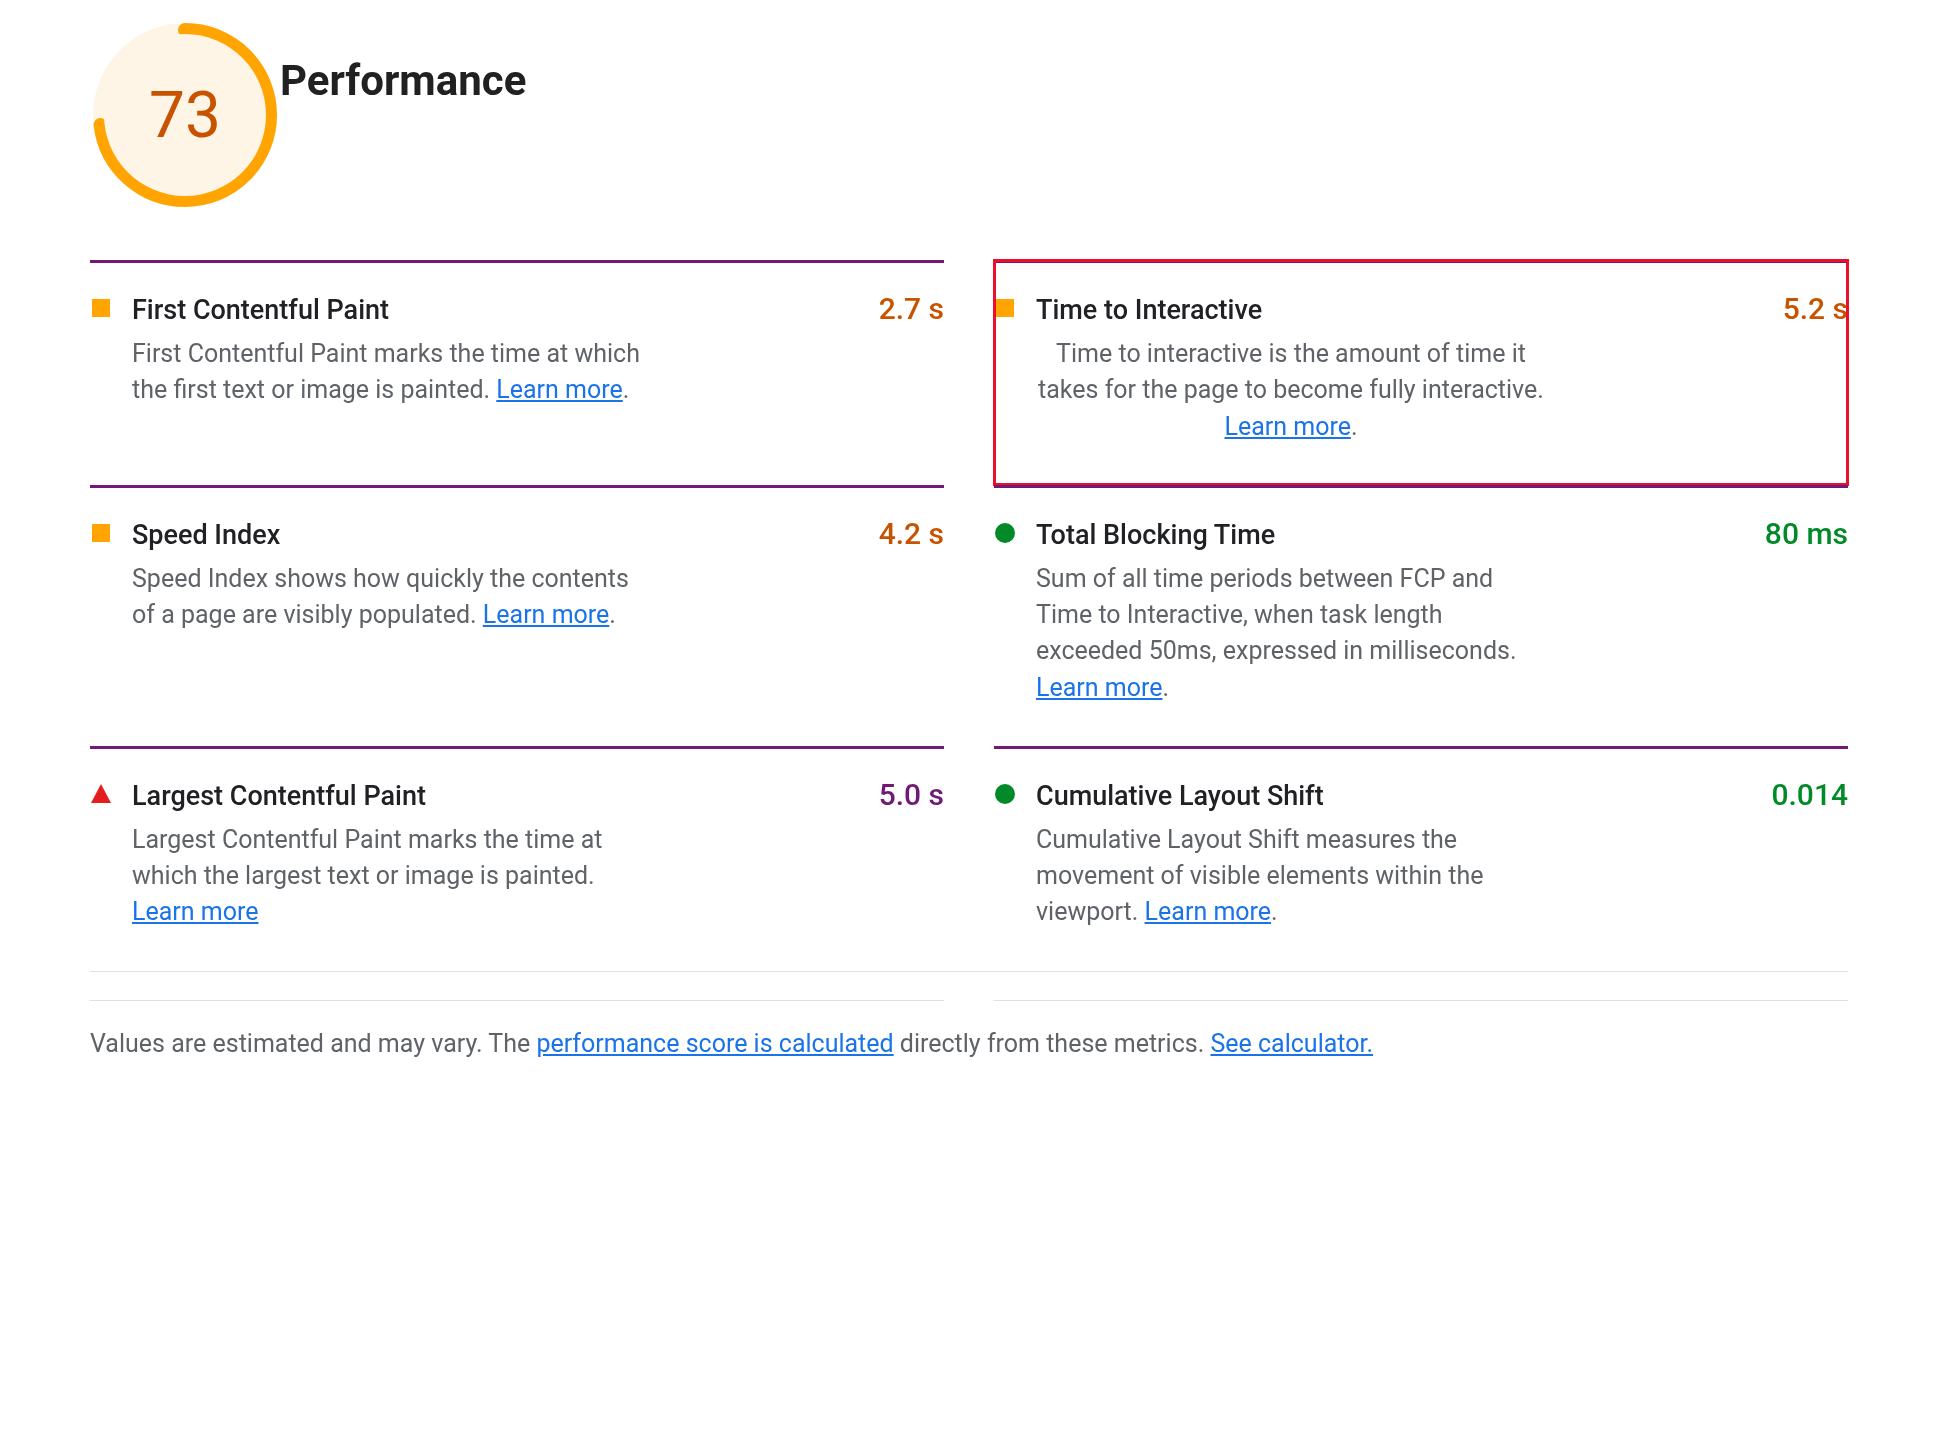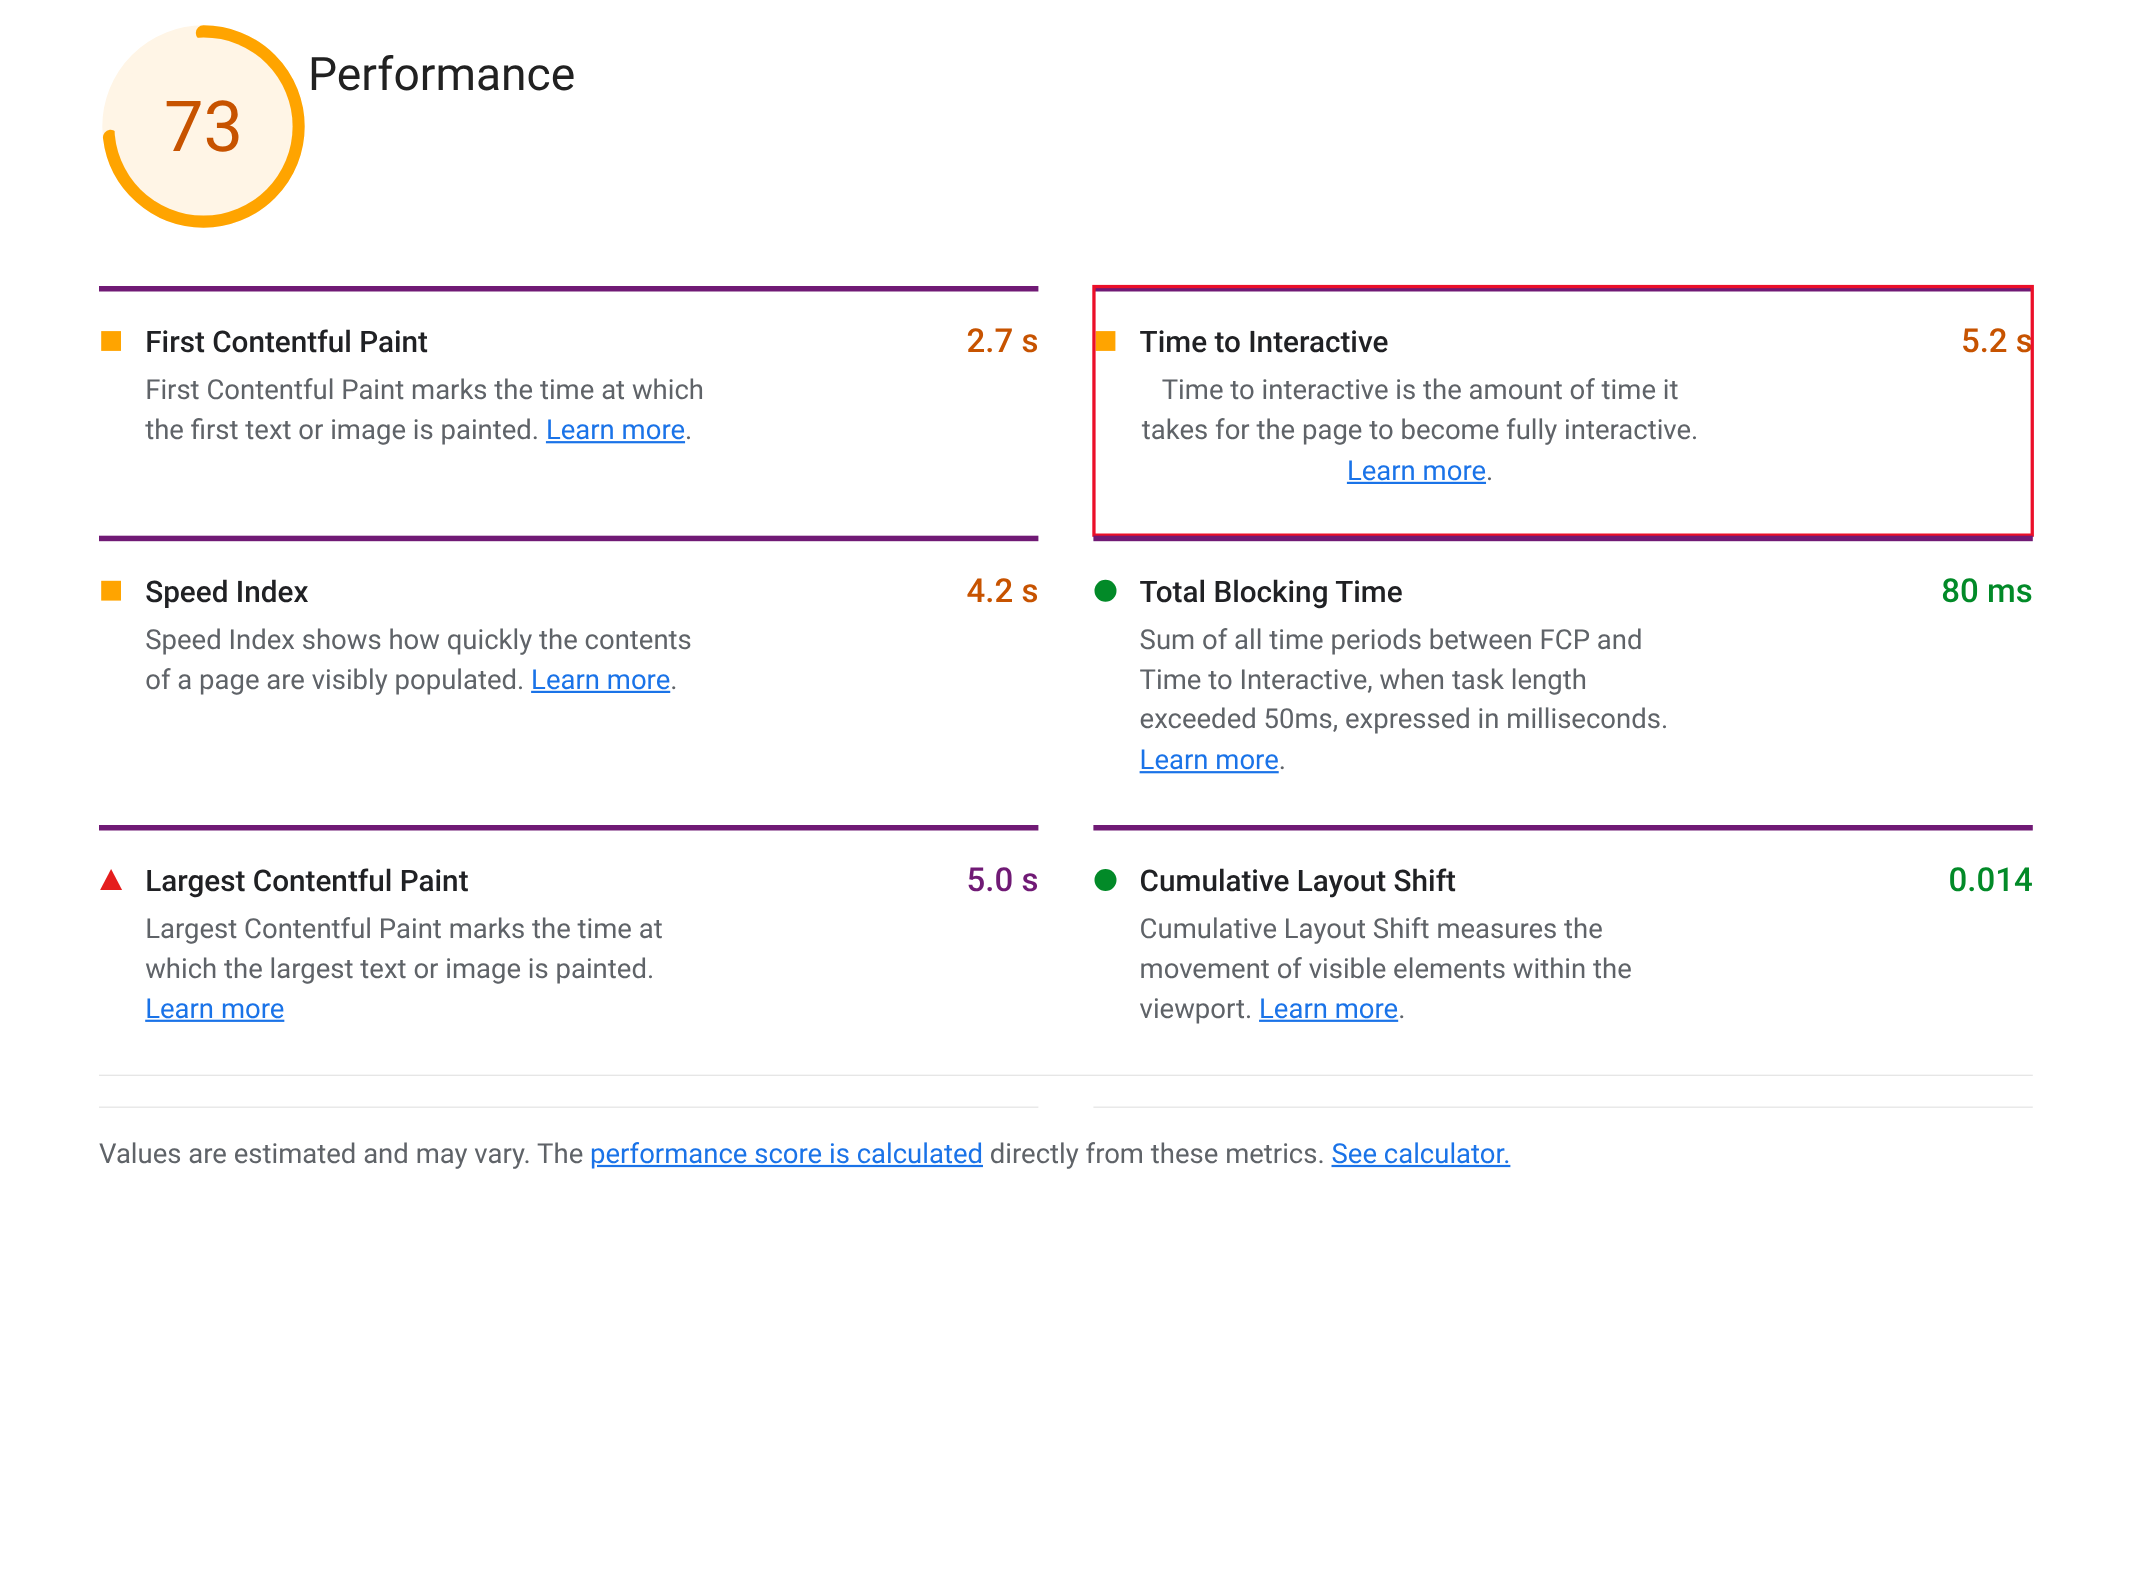--- a/index.html
+++ b/index.html
@@ -6,33 +6,33 @@
     body { font-family: Roboto, -apple-system, BlinkMacSystemFont, 'Segoe UI', sans-serif; background: #fff; color: #212121; width: 1938px; }
     .container { padding: 20px 90px 40px; }
 
     .gauge-section { display: flex; flex-direction: row; align-items: flex-start; margin-bottom: 50px; }
     .gauge { position: relative; width: 190px; height: 190px; }
     .gauge svg { transform: rotate(-90deg); }
     .gauge-bg { fill: none; stroke: #FFF5E6; stroke-width: 14; }
     .gauge-arc { fill: none; stroke: #FFA400; stroke-width: 14; stroke-linecap: round; }
     .gauge-fill { position: absolute; inset: 14px; background: #FFF5E6; border-radius: 50%; }
     .gauge-score { position: absolute; inset: 0; display: flex; align-items: center; justify-content: center; font-size: 64px; font-weight: 400; color: #C75300; }
-    .gauge-title { font-size: 42px; font-weight: 400; color: #212121; margin-top: 24px; }
+    .gauge-title { font-size: 42px; font-weight: 700; color: #212121; margin-top: 36px; }
 
     .metrics-header { display: flex; justify-content: space-between; align-items: center; margin-bottom: 8px; }
     .metrics-title { font-size: 26px; font-weight: 600; color: #202124; }
 
     .view-toggle { display: flex; background: #E8EAED; border-radius: 24px; overflow: hidden; height: 40px; }
     .view-btn { width: 52px; height: 40px; display: flex; align-items: center; justify-content: center; border: none; background: transparent; cursor: pointer; }
     .view-btn.active { background: #1A73E8; border-radius: 24px; }
     .view-btn svg { stroke: #5F6368; }
     .view-btn.active svg { stroke: #fff; }
 
     .metrics-grid { display: grid; grid-template-columns: 1fr 1fr; column-gap: 50px; }
-    .metric { display: flex; padding: 28px 0 40px; border-top: 5px solid #701a75; position: relative; }
+    .metric { display: flex; padding: 28px 0 40px; border-top: 3px solid #701a75; position: relative; }
     .metric.highlight { outline: 3px solid #EB0F29; outline-offset: -2px; text-align: center; }
     .metric-icon { width: 22px; height: 22px; margin-right: 20px; margin-top: 6px; flex-shrink: 0; }
     .metric-body { flex: 1; }
     .metric-head { display: flex; justify-content: space-between; align-items: baseline; margin-bottom: 10px; }
     .metric-name { font-size: 27px; font-weight: 500; color: #202124; }
     .metric-value { font-size: 30px; font-weight: 500; }
     .metric-desc { font-size: 25px; line-height: 1.45; color: #5F6368; max-width: 510px; }
     .learn-more { color: #1A73E8; text-decoration: underline; cursor: pointer; }
 
     .value-average { color: #C75300; }

